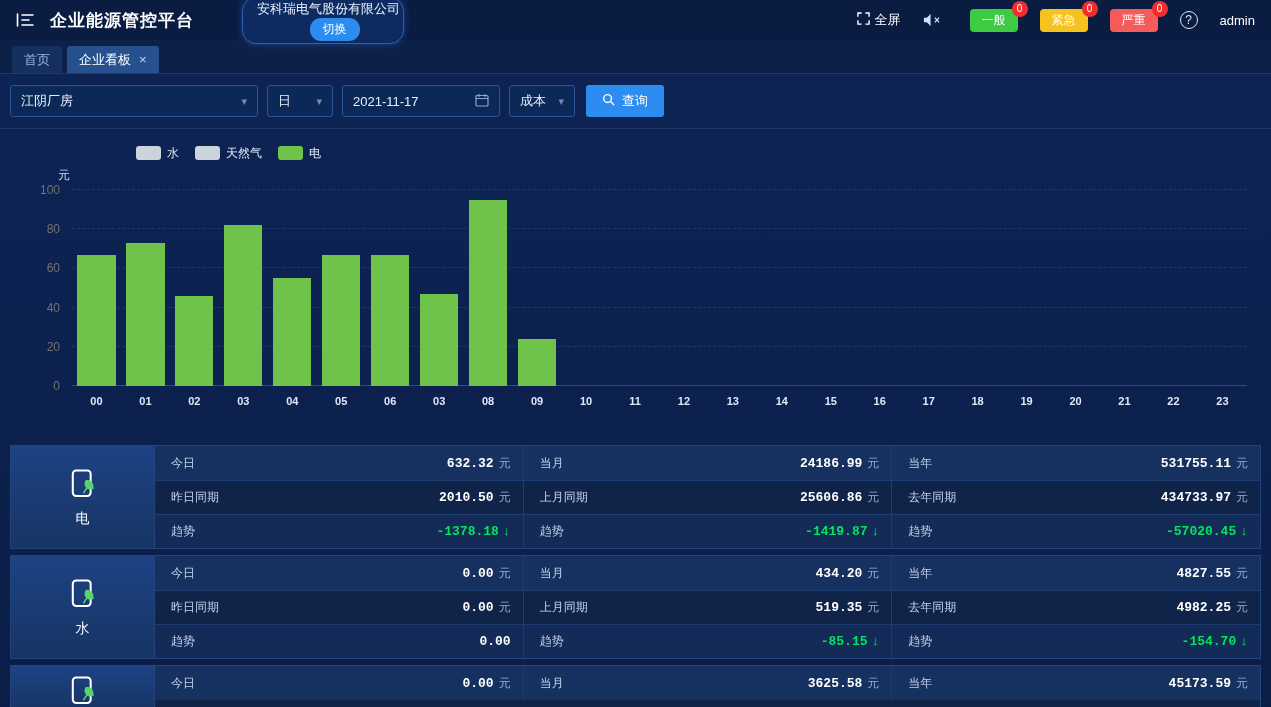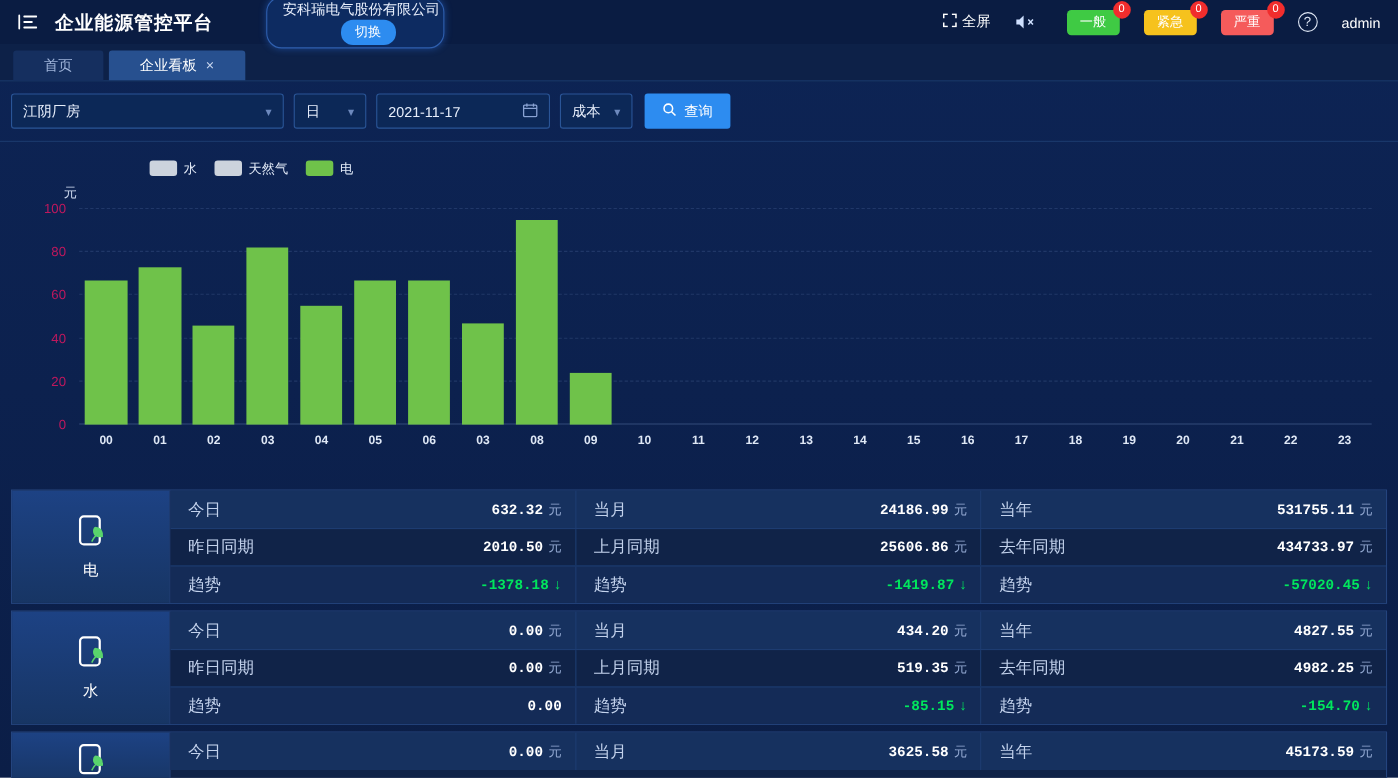--- a/index.html
+++ b/index.html
@@ -19,40 +19,40 @@
   .fullscreen-btn { display:flex; align-items:center; gap:5px; font-size:13px; cursor:pointer; }
   .mute-btn { display:flex; align-items:center; cursor:pointer; }
   .alarm-group { display:flex; align-items:center; gap:22px; margin-left:8px; }
   .alarm { position:relative; font-size:12px; padding:3px 12px; border-radius:4px; cursor:pointer; color:#fff; }
   .badge { position:absolute; top:-8px; right:-10px; min-width:16px; height:16px; border-radius:8px; font-size:10px; line-height:16px; text-align:center; padding:0 3px; color:#fff; }
   .help-btn { width:18px; height:18px; border:1px solid #dfe7f5; border-radius:50%; font-size:12px; display:flex; align-items:center; justify-content:center; cursor:pointer; color:#dfe7f5; }
   .username { font-size:13px; cursor:pointer; }
 
   
   .tabstrip { height:34px; display:flex; align-items:flex-end; gap:5px; padding:0 12px; background:#0d2148; border-bottom:1px solid #1b3a6d; }
-  .tab { height:27px; display:flex; align-items:center; gap:8px; padding:0 28px; font-size:13px; background:#152f5f; color:#9fb4da; border-radius:3px 3px 0 0; cursor:pointer; }
+  .tab { height:27px; display:flex; align-items:center; gap:8px; padding:0 12px; font-size:13px; background:#152f5f; color:#9fb4da; border-radius:3px 3px 0 0; cursor:pointer; }
   .tab.active { background:#27508f; color:#fff; }
   .tab-close { font-size:13px; color:#c8d6ef; cursor:pointer; }
 
   
   .filterbar { display:flex; align-items:center; gap:9px; padding:11px 10px; border-bottom:1px solid #1b3a6d; }
   .select { height:32px; background:#0c2857; border:1px solid #2a5597; border-radius:3px; display:flex; align-items:center; justify-content:space-between; padding:0 10px; font-size:13px; color:#e7eefb; cursor:pointer; }
   .chevron { color:#6d89bd; font-size:11px; margin-left:8px; }
   .w-site{width:248px;} .w-period{width:66px;} .w-date{width:158px;} .w-metric{width:66px;}
   .query-btn { height:32px; background:var(--accent-blue); border:none; border-radius:3px; color:#fff; display:flex; align-items:center; gap:7px; padding:0 16px; font-size:13px; cursor:pointer; font-family:inherit; margin-left:2px; }
 
   
   .chart { padding:14px 24px 0 16px; }
   .legend { display:flex; align-items:center; gap:16px; margin-left:120px; height:20px; }
   .legend-item { display:flex; align-items:center; gap:6px; font-size:12px; color:#e3ebf8; cursor:pointer; }
   .swatch { width:25px; height:14px; border-radius:3px; }
   .y-unit { margin-left:42px; margin-top:4px; font-size:12px; color:#cdd9ef; height:15px; }
   .plot-wrap { display:flex; margin-top:8px; }
   .y-axis { width:56px; position:relative; height:196px; flex:none; }
-  .ytick { position:absolute; right:12px; font-size:12px; color:#be185d; }
+  .ytick { position:absolute; right:12px; font-size:12px; color:#737373; }
   .plot { flex:1; position:relative; height:196px; }
   .gridline { position:absolute; left:0; right:0; height:0; border-top:1px dashed rgba(125,155,210,0.18); }
   .gridline.zero { border-top:1px solid rgba(125,155,210,0.35); }
   .bars { position:absolute; left:0; right:0; top:0; bottom:0; display:flex; align-items:flex-end; }
   .bar-slot { flex:1; height:100%; display:flex; align-items:flex-end; justify-content:center; }
   .bar { width:78%; }
   .x-axis { display:flex; margin-left:56px; padding-top:9px; }
   .xlabel { flex:1; text-align:center; font-size:11px; font-weight:700; color:#dfe8f6; }
 
   
@@ -62,21 +62,21 @@
   .row-group:last-child .icon-cell { justify-content:flex-start; padding-top:8px; }
   .etype-label { font-size:14px; }
   .lines { flex:1; display:flex; flex-direction:column; min-width:0; }
   .line { display:flex; height:34px; }
   .line + .line { border-top:1px solid #1d3c71; }
   .line:nth-child(1) { background:#16315f; }
   .line:nth-child(2) { background:#102348; }
   .line:nth-child(3) { background:#142b57; }
   .cell { flex:1; display:flex; align-items:center; justify-content:space-between; padding:0 12px 0 16px; min-width:0; }
   .cell + .cell { border-left:1px solid #1d3c71; }
-  .clabel { font-size:15px; color:#c3d2ec; }
+  .clabel { font-size:12px; color:#c3d2ec; }
   .cval { display:flex; align-items:baseline;font-family:Liberation Mono, monospace; }
   .num { font-size:13px; font-weight:700; color:#fff; }
   .num.down { color:var(--trend-green); }
   .unit { margin-left:5px; font-size:12px; color:#94aad3; }
   .arrow { margin-left:4px; color:var(--trend-green); font-weight:700; font-size:13px; }
 </style>
 </head>
 <body>
 
 <header class="header">

